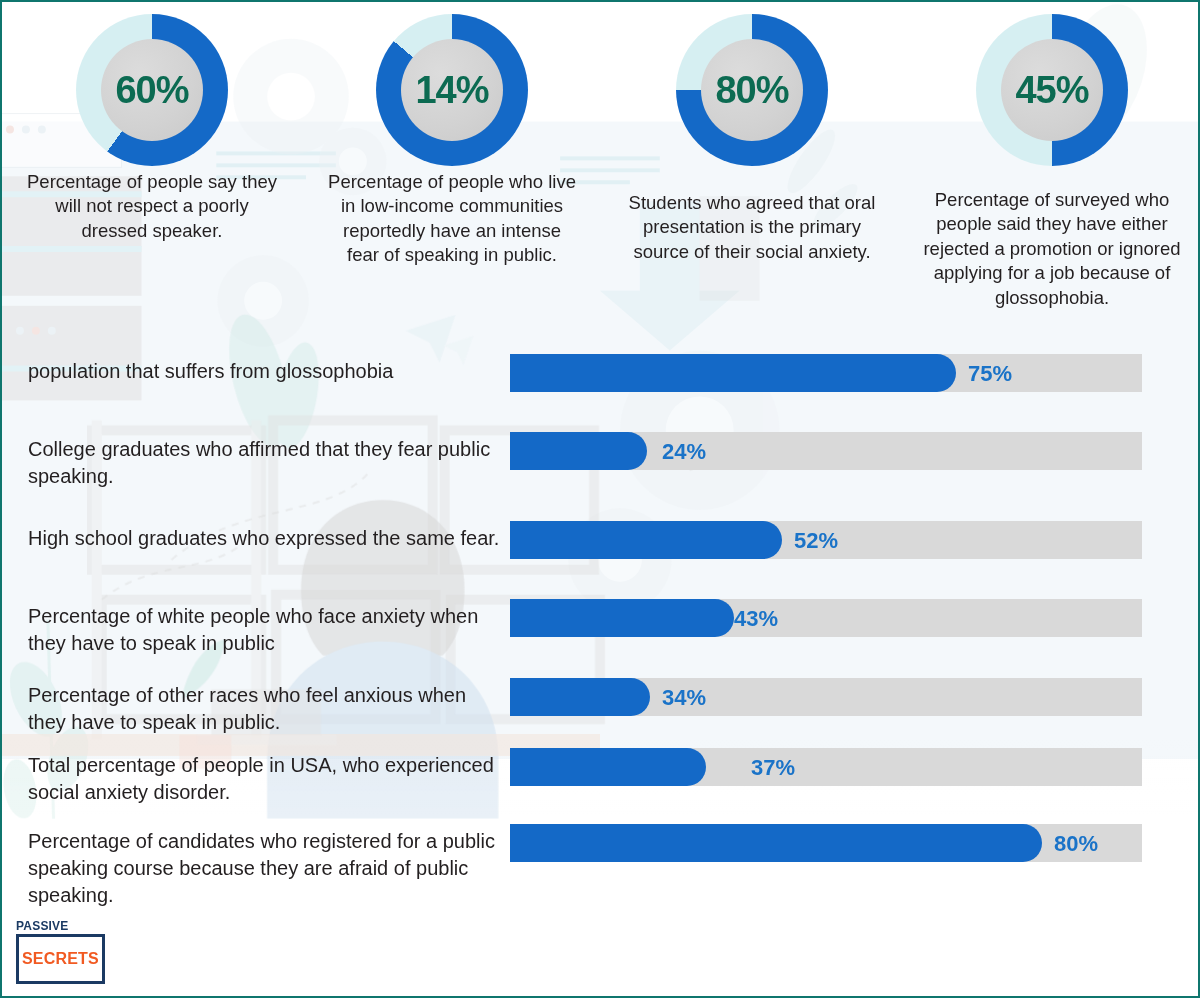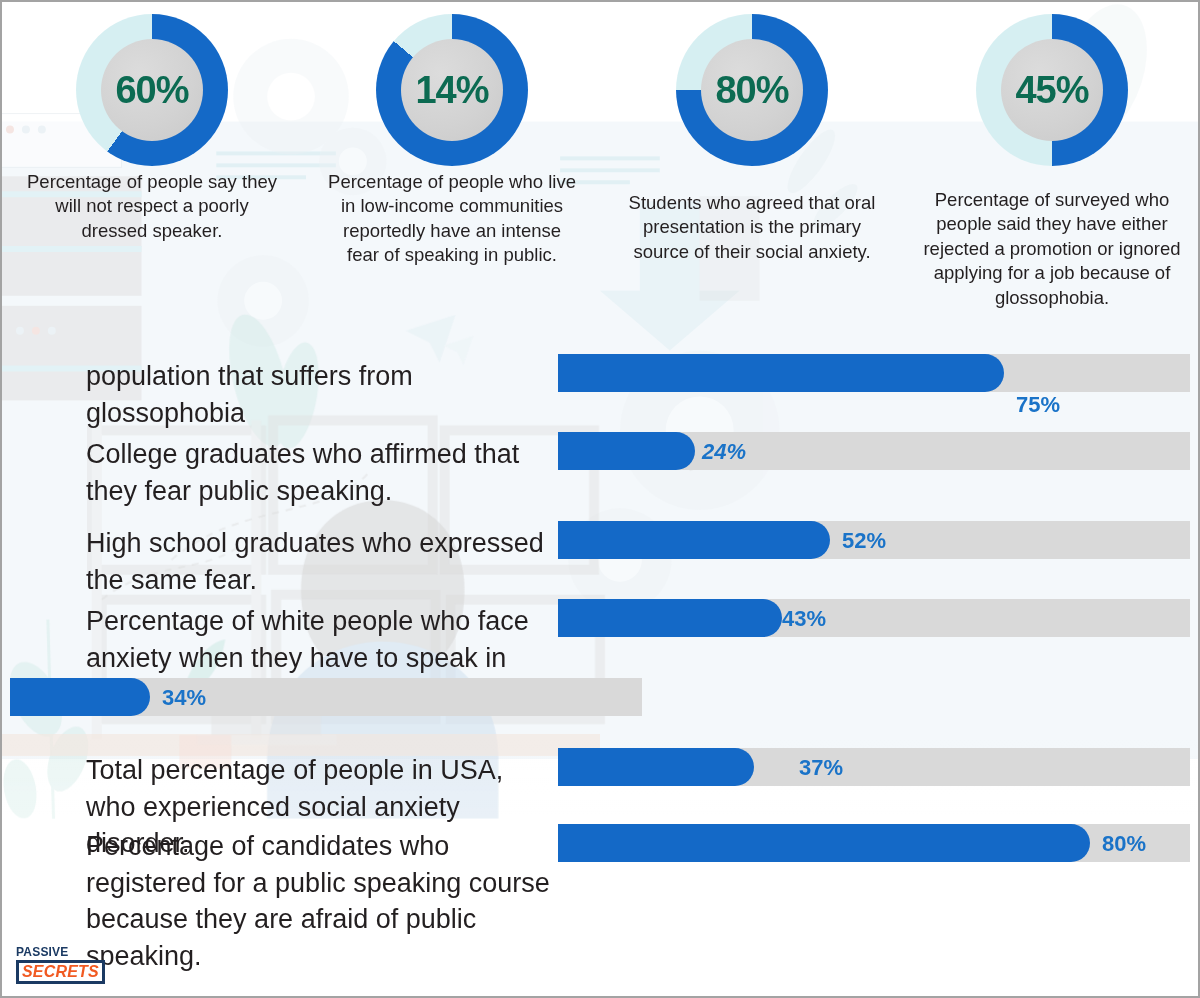--- a/index.html
+++ b/index.html
@@ -7,21 +7,21 @@
     width:1200px;height:998px;
     font-family:"Liberation Sans", sans-serif;
     background:#ffffff;
     overflow:hidden;
   }
   #page{
     position:relative;
     width:1200px;height:998px;
     background:#bef264;
     box-sizing:border-box;
-    border:2px solid #a3a3a3;
+    border:2px solid #0f766e;
     overflow:hidden;
   }
 
   
   #bg-art{position:absolute;inset:0;pointer-events:none;z-index:0;}
   #bg-art svg{width:100%;height:100%;display:block;}
 
   
   #donut-row{
     position:absolute;top:0;left:0;width:1200px;height:340px;
@@ -66,27 +66,26 @@
     position:absolute;left:0;top:352px;width:1200px;
     z-index:2;
   }
   .bar-row{
     position:relative;
     display:flex;align-items:flex-start;
     height:69px;
   }
   .bar-label{
     width:500px;
-    padding-left:36px;
+    padding-left:26px;
     box-sizing:border-box;
-    font-size:27px;
+    font-size:20px;
     line-height:1.36;
     color:#231f20;
     padding-top:4px;
-    margin-left:48px;
   }
   .bar-area{
     position:relative;
     width:632px;
     height:40px;
     margin-left:8px;
     flex:none;
   }
   .bar-track{
     position:absolute;left:0;top:0;width:632px;height:38px;
@@ -107,21 +106,21 @@
   #logo{
     position:absolute;left:14px;bottom:12px;z-index:3;
     width:92px;
   }
   #logo-passive{
     font-size:12px;font-weight:bold;color:#1b3a63;letter-spacing:.2px;
     line-height:1;margin-bottom:2px;
   }
   #logo-box{
     border:3px solid #1b3a63;background:#ffffff;
-    padding:1px 3px;display:inline-block;font-style:italic;
+    padding:14px 3px;display:inline-block;
   }
   #logo-secrets{
     font-size:16px;font-weight:bold;color:#f15a22;letter-spacing:.2px;
     line-height:1;
   }
 </style>
 </head>
 <body>
 
 <div id="page">
@@ -286,30 +285,30 @@
 
   </div>
 
   <div id="bars">
 
     <div class="bar-row" style="height:78px;">
       <div class="bar-label">population that suffers from glossophobia</div>
       <div class="bar-area">
         <div class="bar-track"></div>
         <div class="bar-fill" style="width:446px;"></div>
-        <div class="bar-pct" style="left:458px;margin-top:31px;">75%</div>
+        <div class="bar-pct" style="left:458px;">75%</div>
       </div>
     </div>
 
     <div class="bar-row" style="height:89px;">
       <div class="bar-label">College graduates who affirmed that they fear public speaking.</div>
       <div class="bar-area">
         <div class="bar-track"></div>
         <div class="bar-fill" style="width:137px;"></div>
-        <div class="bar-pct" style="left:144px;font-style:italic;">24%</div>
+        <div class="bar-pct" style="left:152px;">24%</div>
       </div>
     </div>
 
     <div class="bar-row" style="height:78px;">
       <div class="bar-label">High school graduates who expressed the same fear.</div>
       <div class="bar-area">
         <div class="bar-track"></div>
         <div class="bar-fill" style="width:272px;"></div>
         <div class="bar-pct" style="left:284px;">52%</div>
       </div>
@@ -318,20 +317,21 @@
     <div class="bar-row" style="height:79px;">
       <div class="bar-label">Percentage of white people who face anxiety when they have to speak in public</div>
       <div class="bar-area">
         <div class="bar-track"></div>
         <div class="bar-fill" style="width:224px;"></div>
         <div class="bar-pct" style="left:224px;">43%</div>
       </div>
     </div>
 
     <div class="bar-row" style="height:70px;">
+      <div class="bar-label"> Percentage of other races who feel anxious when they have to speak in public.</div>
       <div class="bar-area">
         <div class="bar-track"></div>
         <div class="bar-fill" style="width:140px;"></div>
         <div class="bar-pct" style="left:152px;">34%</div>
       </div>
     </div>
 
     <div class="bar-row" style="height:76px;">
       <div class="bar-label">Total percentage of people in USA, who experienced social anxiety disorder.</div>
       <div class="bar-area">

